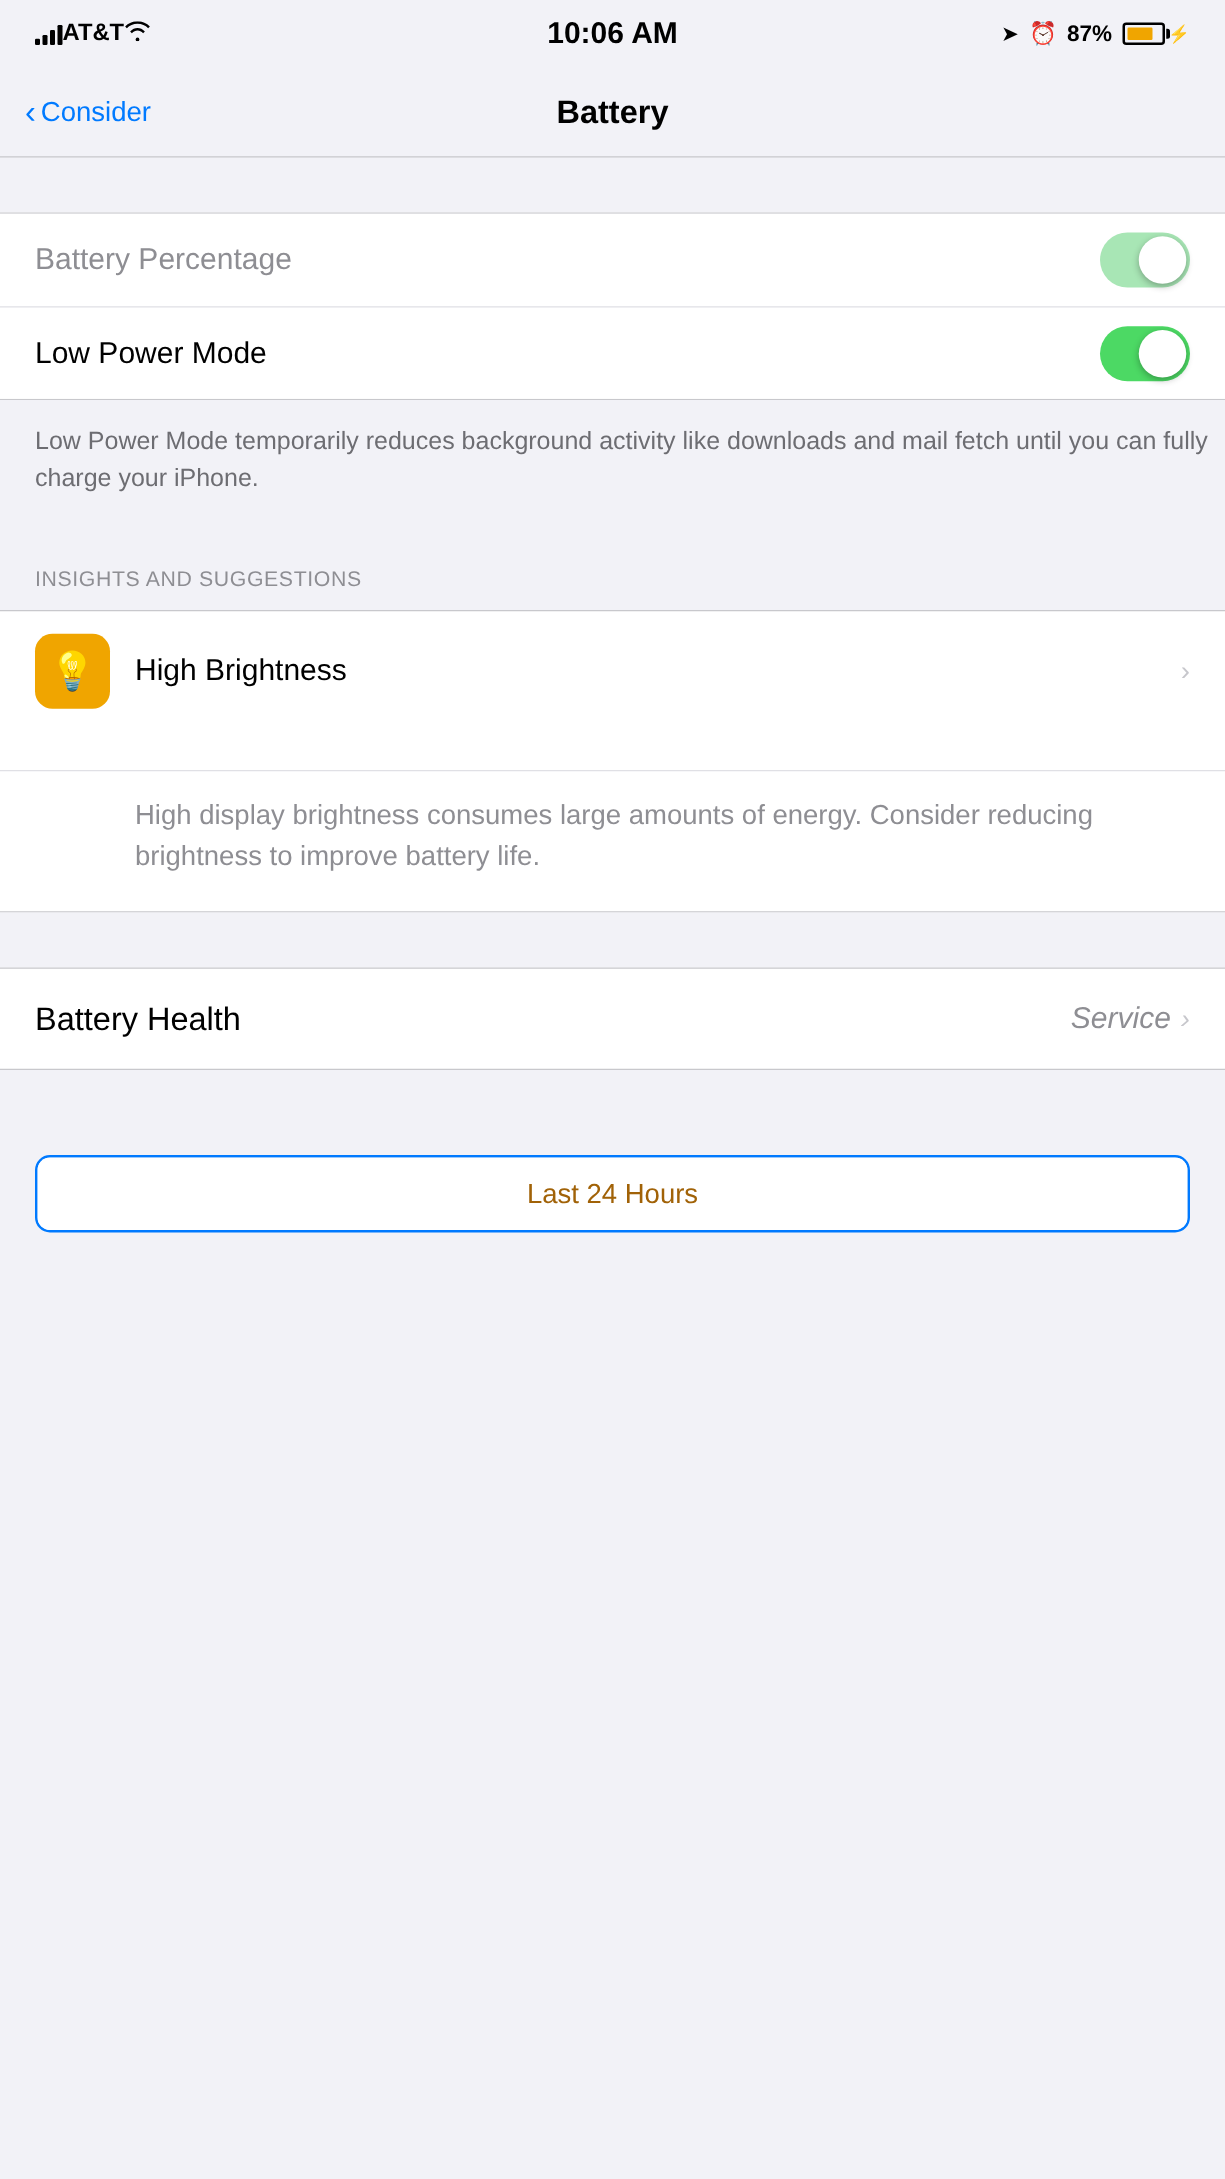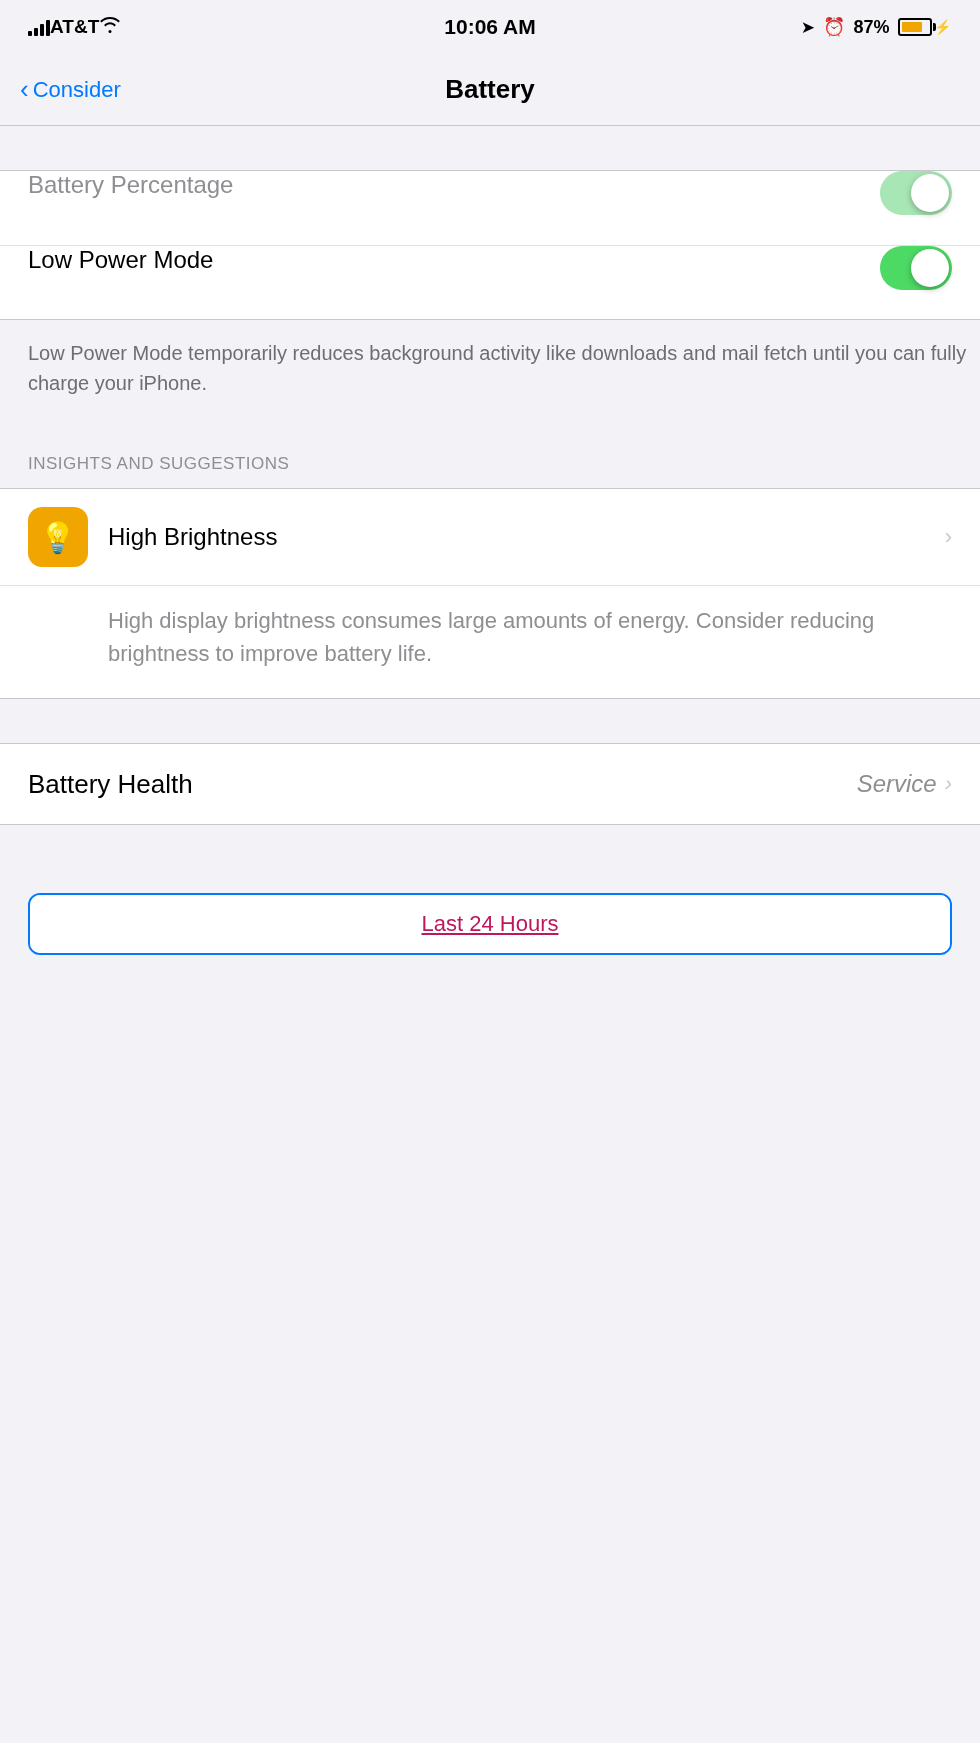--- a/index.html
+++ b/index.html
@@ -51,21 +51,21 @@
     .carrier-text {
       font-size: 19px;
       font-weight: 600;
     }
 
     .wifi-icon {
       font-size: 18px;
     }
 
     .status-center {
-      font-size: 21px;
+      font-size: 24px;
       font-weight: 600;
       position: absolute;
       left: 50%;
       transform: translateX(-50%);
     }
 
     .status-right {
       display: flex;
       align-items: center;
       gap: 8px;
@@ -154,20 +154,21 @@
     }
 
     .white-section {
       background: #fff;
       border-top: 1px solid #c8c8cc;
       border-bottom: 1px solid #c8c8cc;
     }
 
     .setting-row {
       display: flex;
+      align-items: center;
       justify-content: space-between;
       padding: 0 28px;
       height: 74px;
       background: #fff;
     }
 
     .setting-row + .setting-row {
       border-top: 1px solid #e0e0e5;
     }
 
@@ -284,20 +285,21 @@
       color: #c7c7cc;
       font-size: 22px;
     }
 
     .insight-description {
       padding: 0 28px 28px 108px;
       font-size: 22px;
       color: #8e8e93;
       line-height: 1.5;
       border-top: 1px solid #e0e0e5;
+      margin-top: 31px;
     }
 
     .insight-description-text {
       padding-top: 18px;
     }
 
     
     .battery-health-section {
       background: #fff;
       border-top: 1px solid #c8c8cc;
@@ -348,22 +350,21 @@
       height: 58px;
       display: flex;
       align-items: center;
       justify-content: center;
       font-size: 22px;
       cursor: pointer;
     }
 
     .time-option-inactive {
       background: #fff;
-      color: #be185d;
-      text-decoration: underline;
+      color: #a16207;
     }
 
     .time-option-active {
       background: #007aff;
       color: #fff;
       font-weight: 500;
     }
   </style>
 </head>
 <body>

